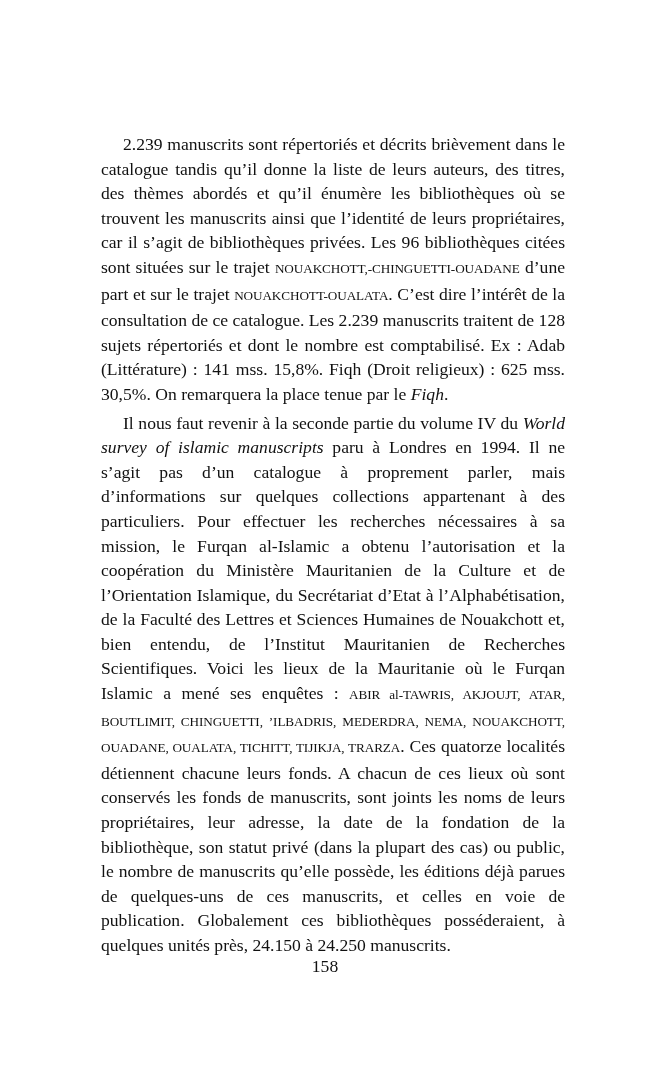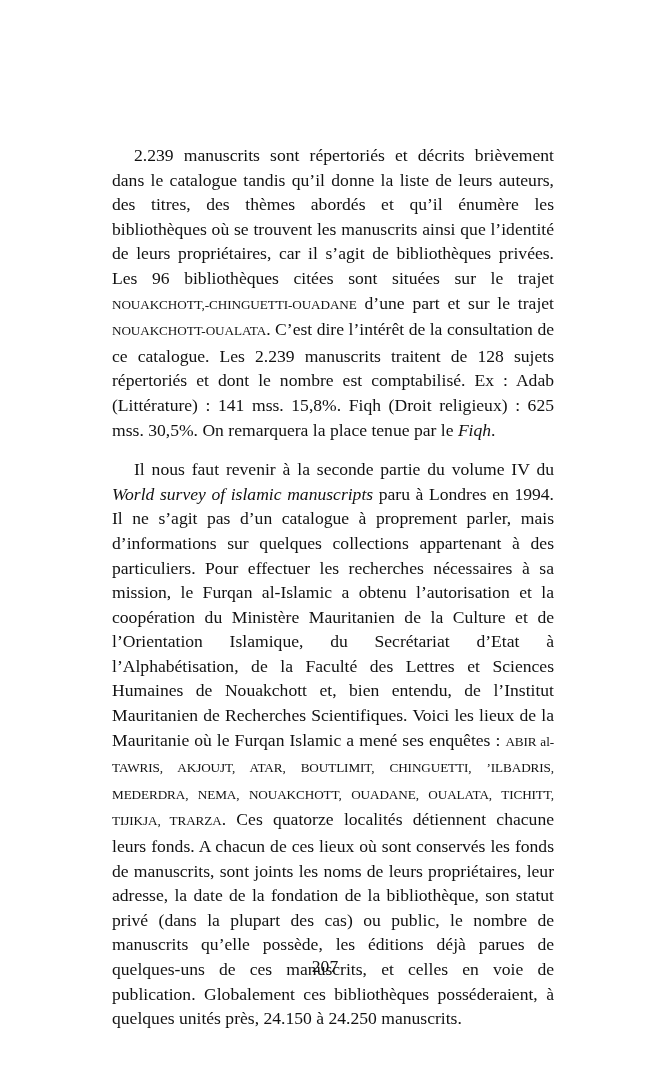--- a/index.html
+++ b/index.html
@@ -20,21 +20,21 @@
       left: 97px;
       top: 128px;
       width: 472px;
       font-size: 17.6px;
       line-height: 24.6px;
       text-align: justify;
       text-justify: inter-word;
       hyphens: none;
     }
     .para {
-      margin: 15px;
+      margin: 4px;
       text-indent: 22px;
     }
     .sc {
       font-size: 13.2px;
       letter-spacing: -0.1px;
     }
     em { font-style: italic; }
     .page-number {
       position: absolute;
       left: 0;
@@ -50,13 +50,13 @@
 
 <div class="page-body">
   <p class="para">
     <span>2.239 manuscrits sont répertoriés et décrits brièvement dans le catalogue tandis qu’il donne la liste de leurs auteurs, des titres, des thèmes abordés et qu’il énumère les bibliothèques où se trouvent les manuscrits ainsi que l’identité de leurs propriétaires, car il s’agit de bibliothèques privées. Les 96 bibliothèques citées sont situées sur le trajet </span><span class="sc">NOUAKCHOTT,-CHINGUETTI-OUADANE</span><span> d’une part et sur le trajet </span><span class="sc">NOUAKCHOTT-OUALATA</span><span>. C’est dire l’intérêt de la consultation de ce catalogue. Les 2.239 manuscrits traitent de 128 sujets répertoriés et dont le nombre est comptabilisé. Ex : Adab (Littérature) : 141 mss. 15,8%. Fiqh (Droit religieux) : 625 mss. 30,5%. On remarquera la place tenue par le </span><em>Fiqh</em><span>.</span>
   </p>
   <p class="para">
     <span>Il nous faut revenir à la seconde partie du volume IV du </span><em>World survey of islamic manuscripts</em><span> paru à Londres en 1994. Il ne s’agit pas d’un catalogue à proprement parler, mais d’informations sur quelques collections appartenant à des particuliers. Pour effectuer les recherches nécessaires à sa mission, le Furqan al-Islamic a obtenu l’autorisation et la coopération du Ministère Mauritanien de la Culture et de l’Orientation Islamique, du Secrétariat d’Etat à l’Alphabétisation, de la Faculté des Lettres et Sciences Humaines de Nouakchott et, bien entendu, de l’Institut Mauritanien de Recherches Scientifiques. Voici les lieux de la Mauritanie où le Furqan Islamic a mené ses enquêtes : </span><span class="sc">ABIR al-TAWRIS, AKJOUJT, ATAR, BOUTLIMIT, CHINGUETTI, ’ILBADRIS, MEDERDRA, NEMA, NOUAKCHOTT, OUADANE, OUALATA, TICHITT, TIJIKJA, TRARZA</span><span>. Ces quatorze localités détiennent chacune leurs fonds. A chacun de ces lieux où sont conservés les fonds de manuscrits, sont joints les noms de leurs propriétaires, leur adresse, la date de la fondation de la bibliothèque, son statut  privé (dans la plupart des cas) ou public, le nombre de manuscrits qu’elle possède, les éditions déjà parues de quelques-uns de ces manuscrits, et celles en voie de publication. Globalement ces bibliothèques posséderaient, à quelques unités près, 24.150 à 24.250 manuscrits.</span>
   </p>
 </div>
 
-<div class="page-number">207</div>
+<div class="page-number">158</div>
 
 </body></html>

